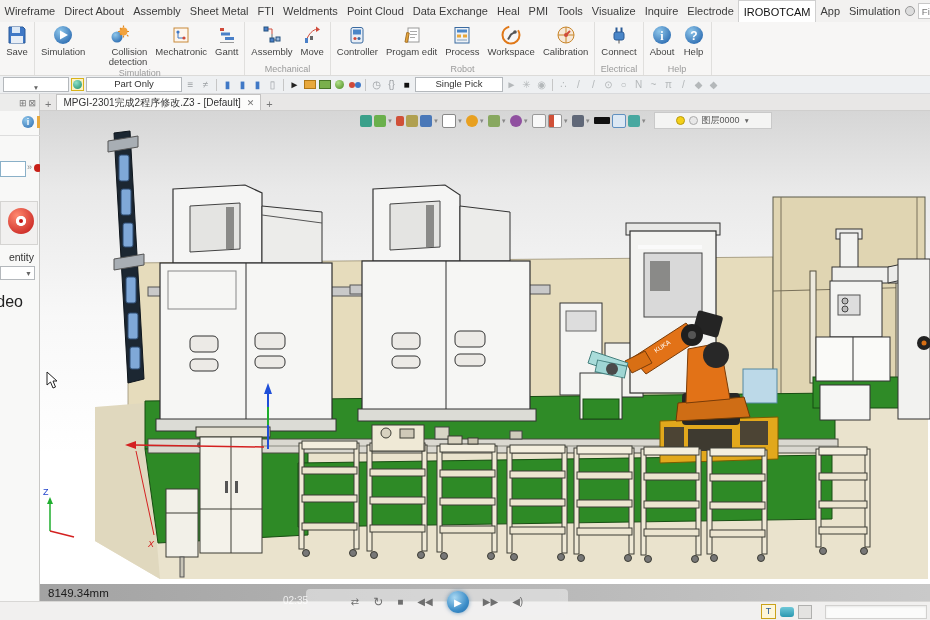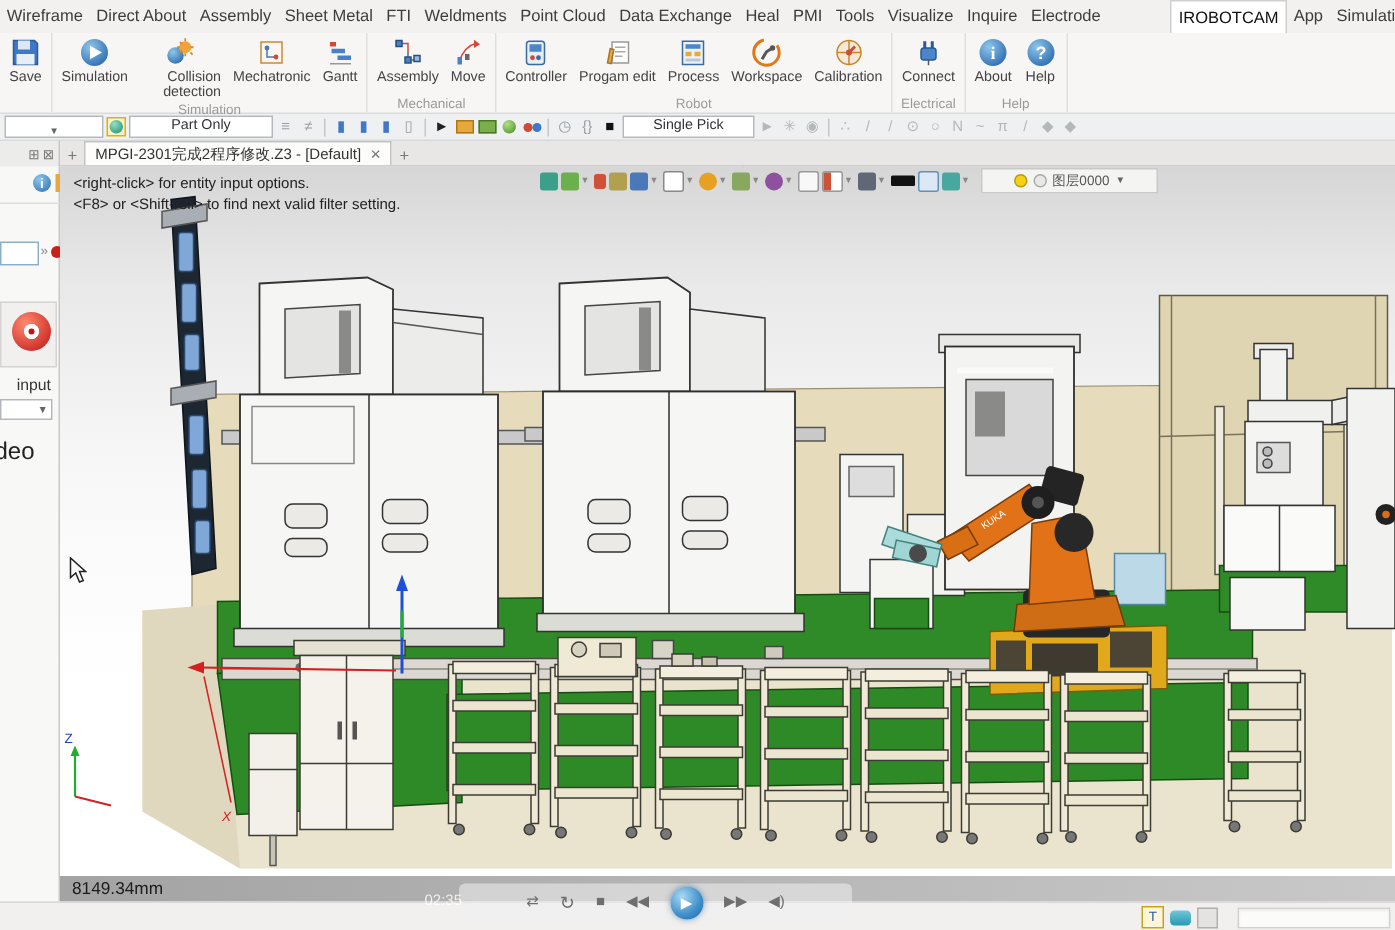--- a/index.html
+++ b/index.html
@@ -1,21 +1,21 @@
 <!DOCTYPE html>
 <html><head>
 <meta charset="utf-8">
 <style>
   html,body{margin:0;padding:0;background:#777;}
   .app{position:relative;width:930px;height:620px;background:#f0efee;font-family:"Liberation Sans",sans-serif;overflow:hidden;-webkit-user-select:none;user-select:none;}
 
   
   .menubar{height:22px;background:#f2f1f0;display:flex;align-items:stretch;box-sizing:border-box;}
   .mtab{font-size:11px;color:#3c3c3c;padding:0 4.5px;display:flex;align-items:center;white-space:nowrap;}
-  .mtab.active{background:#fff;border:1px solid #cfcfcf;border-bottom:none;color:#111;margin-left:42px;}
+  .mtab.active{background:#fff;border:1px solid #cfcfcf;border-bottom:none;color:#111;}
   .menu-search{margin-left:auto;display:flex;align-items:center;gap:3px;padding-right:1px;}
   .pin-ic{width:8px;height:8px;border:1px solid #999;border-radius:50%;background:#ddd;}
   .menu-search input{width:58px;height:14px;font-size:9.5px;border:1px solid #c8c8c8;padding:0 3px;color:#555;font-family:"Liberation Sans",sans-serif;}
 
   
   .ribbon{height:54px;background:#f7f6f5;border-bottom:1px solid #dcdbd9;display:flex;box-sizing:border-box;}
   .rgroup{display:flex;flex-direction:column;border-right:1px solid #e0dfdd;padding:0 2px;}
   .rbtns{display:flex;flex:1;align-items:flex-start;}
   .rbtn{display:flex;flex-direction:column;align-items:center;padding:2px 4px 0;cursor:default;}
   .rbtn svg{width:22px;height:22px;display:block;}
@@ -364,30 +364,26 @@
     <div class="left-panel">
       <span class="lp-info">i</span>
       <span class="lp-sliver"></span>
       <div class="lp-sep"></div>
       <span class="lp-input"></span>
       <span class="lp-chev">»</span>
       <span class="lp-rec-ic"></span>
       <div class="lp-tile">
         <span class="lp-rec"></span>
       </div>
-      <span class="lp-text1">input</span>
+      <span class="lp-text1">entity</span>
       <span class="lp-combo">▼</span>
       <span class="lp-text2">ideo</span>
     </div>
 
     <div class="viewport">
-      <div class="hints">
-        <div>&lt;right-click&gt; for entity input options.</div>
-        <div>&lt;F8&gt; or &lt;Shift-roll&gt; to find next valid filter setting.</div>
-      </div>
 
       <div class="vtb">
         <span class="vicon" style="background:#3aa08a"></span>
         <span class="vicon" style="background:#6ab04c"></span>
           <span class="vcaret">▼</span>
         <span class="vicon" style="background:#d05038;width:8px;height:10px"></span>
         <span class="vicon" style="background:#b0a050"></span>
         <span class="vicon" style="background:#4a78b8"></span>
           <span class="vcaret">▼</span>
         <span class="vicon" style="background:#fff;border:1px solid #888"></span>

